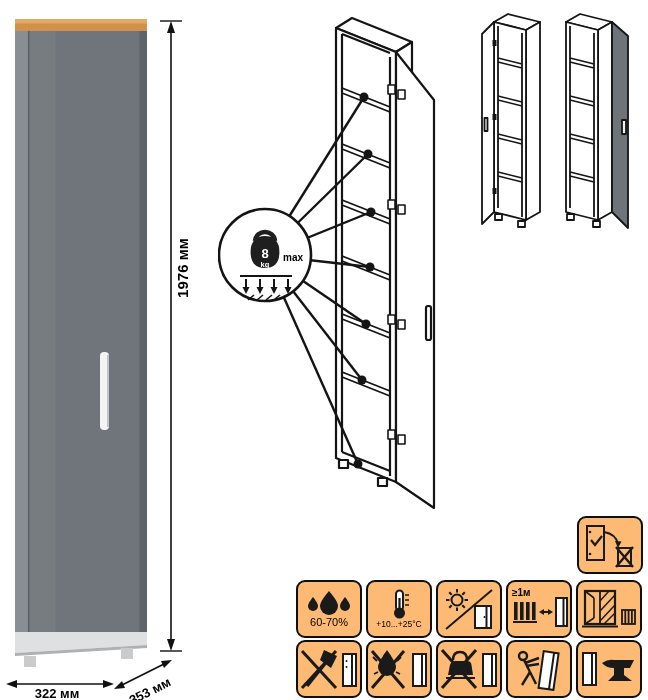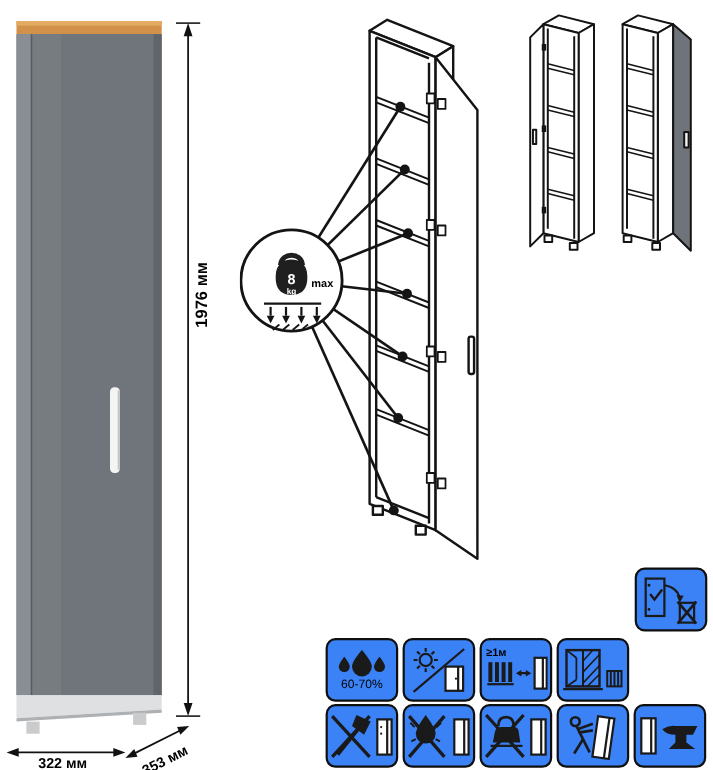--- a/index.html
+++ b/index.html
@@ -3,21 +3,21 @@
 <meta charset="utf-8">
 <style>
   * { margin:0; padding:0; box-sizing:border-box; }
   html,body { background:#ffffff; }
   body { font-family:"Liberation Sans","DejaVu Sans",sans-serif; }
   .canvas { position:relative; width:648px; height:700px; background:#ffffff; overflow:hidden; }
   .abs { position:absolute; }
   svg { display:block; }
   .dim-label { font-size:15px; font-weight:bold; fill:#000; }
   .dim-label-sm { font-size:13px; font-weight:bold; fill:#000; }
-  .icon-box { border:2.5px solid #0f0f0f; border-radius:9px; background:#3b82f6;
+  .icon-box { border:2.5px solid #0f0f0f; border-radius:9px; background:#fdba74;
               display:flex; flex-direction:column; align-items:center; justify-content:center; gap:1px; }
   .row { display:flex; gap:4px; }
   .icon-label { font-weight:normal; font-size:11px; color:#000; line-height:1; white-space:nowrap; }
   .icon-label.small { font-size:8.5px; }
   .wt { fill:#ffffff; font-weight:bold; }
   .bk { fill:#000000; font-weight:bold; }
 </style>
 </head>
 <body>
 
@@ -226,20 +226,31 @@
 
     <div class="icon-box" style="width:66px;height:58px">
       <svg width="44" height="25" viewBox="0 0 44 25">
         <path d="M22,0 C22,0 13,10 13,15 a9,9 0 0 0 18,0 C31,10 22,0 22,0 Z" fill="#1a1a1a"></path>
         <path d="M6,6 C6,6 1,12 1,15 a5,5 0 0 0 10,0 C11,12 6,6 6,6 Z" fill="#1a1a1a"></path>
         <path d="M38,6 C38,6 33,12 33,15 a5,5 0 0 0 10,0 C43,12 38,6 38,6 Z" fill="#1a1a1a"></path>
       </svg>
       <div class="icon-label">60-70%</div>
     </div>
 
+    <div class="icon-box" style="width:66px;height:58px">
+      <svg width="26" height="30" viewBox="0 0 26 30">
+        <rect x="10" y="1.5" width="7" height="20" rx="3.5" fill="#fff" stroke="#1a1a1a" stroke-width="2"></rect>
+        <circle cx="13.5" cy="24" r="5.5" fill="#1a1a1a"></circle>
+        <rect x="12.4" y="9" width="2.2" height="13" fill="#1a1a1a"></rect>
+        <line x1="19" y1="6" x2="23" y2="6" stroke="#1a1a1a" stroke-width="1.5"></line>
+        <line x1="19" y1="11" x2="23" y2="11" stroke="#1a1a1a" stroke-width="1.5"></line>
+        <line x1="19" y1="16" x2="23" y2="16" stroke="#1a1a1a" stroke-width="1.5"></line>
+      </svg>
+      <div class="icon-label small">+10...+25°C</div>
+    </div>
 
     <div class="icon-box" style="width:66px;height:58px">
       <svg width="54" height="44" viewBox="0 0 54 44">
         <line x1="4" y1="42" x2="50" y2="3" stroke="#1a1a1a" stroke-width="2"></line>
         <g stroke="#1a1a1a" stroke-width="2" fill="none">
           <circle cx="15" cy="13" r="5.5"></circle>
           <line x1="15" y1="5.5" x2="15" y2="2"></line>
           <line x1="15" y1="20.5" x2="15" y2="24"></line>
           <line x1="7.5" y1="13" x2="4" y2="13"></line>
           <line x1="22.5" y1="13" x2="26" y2="13"></line>

